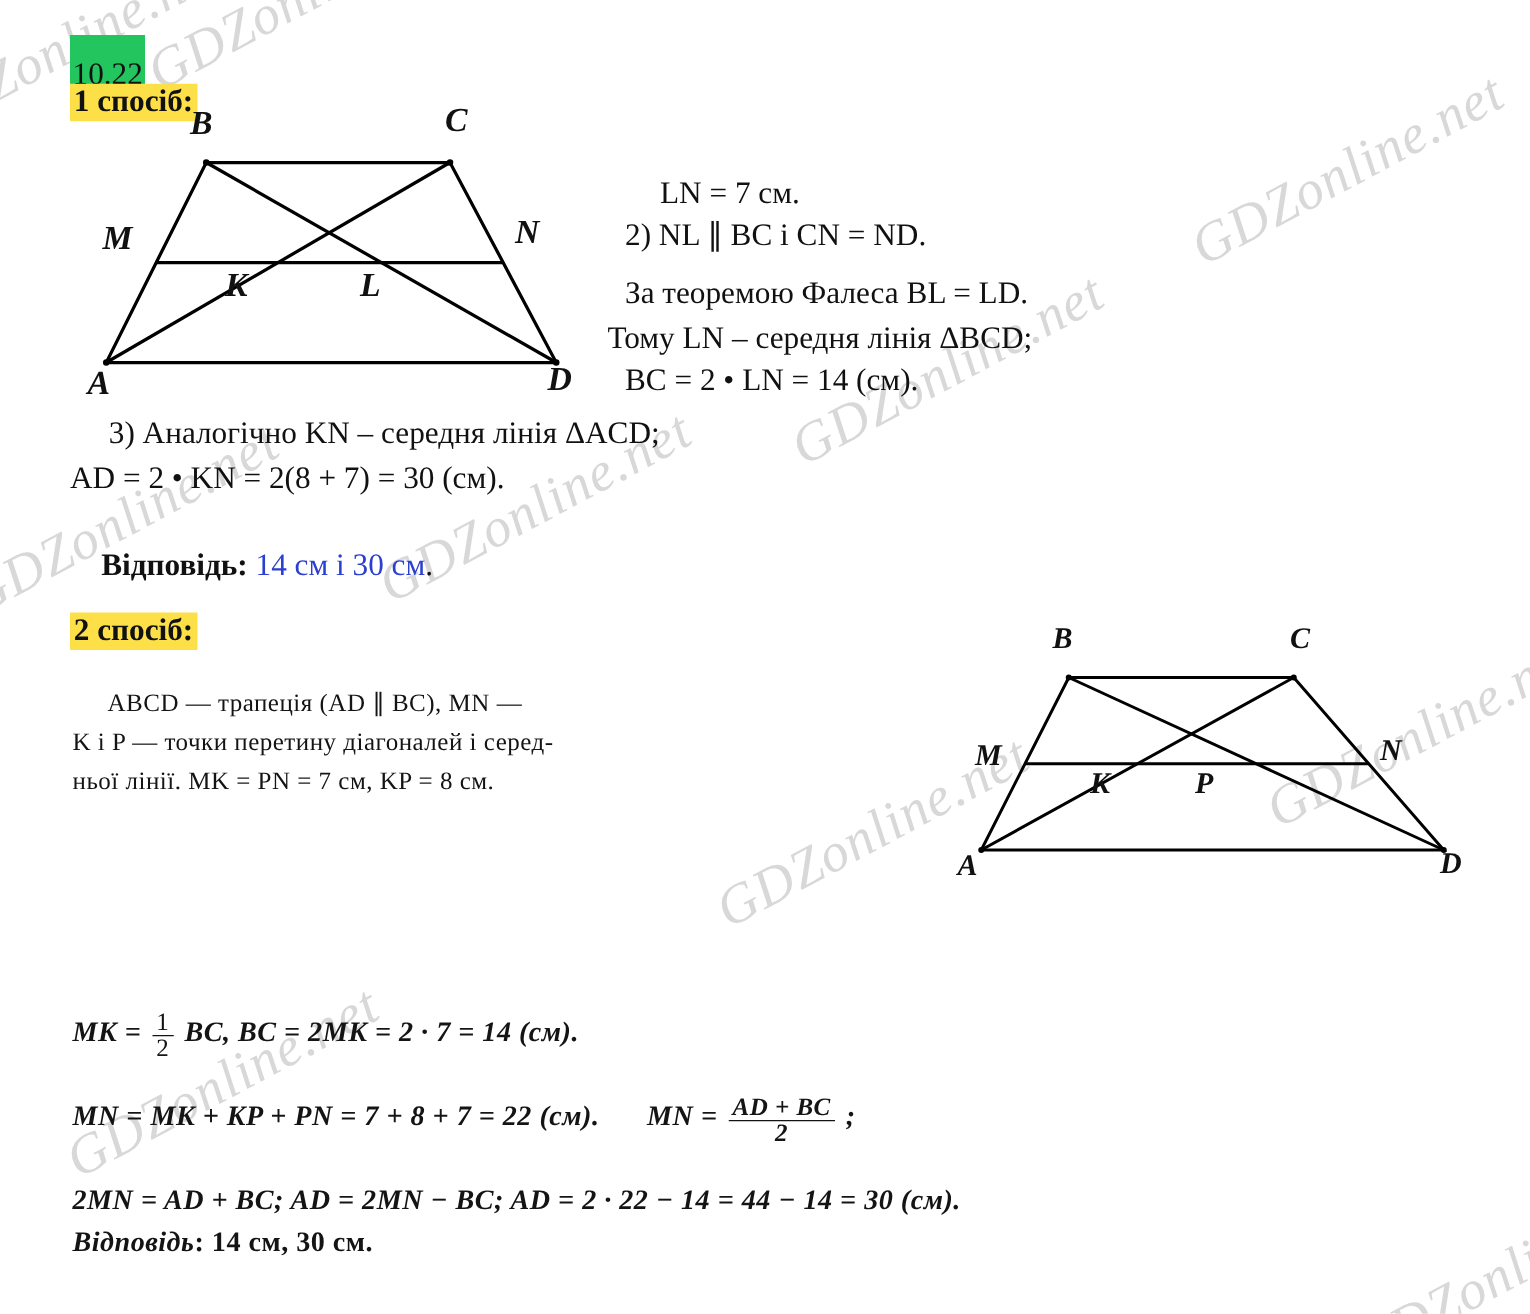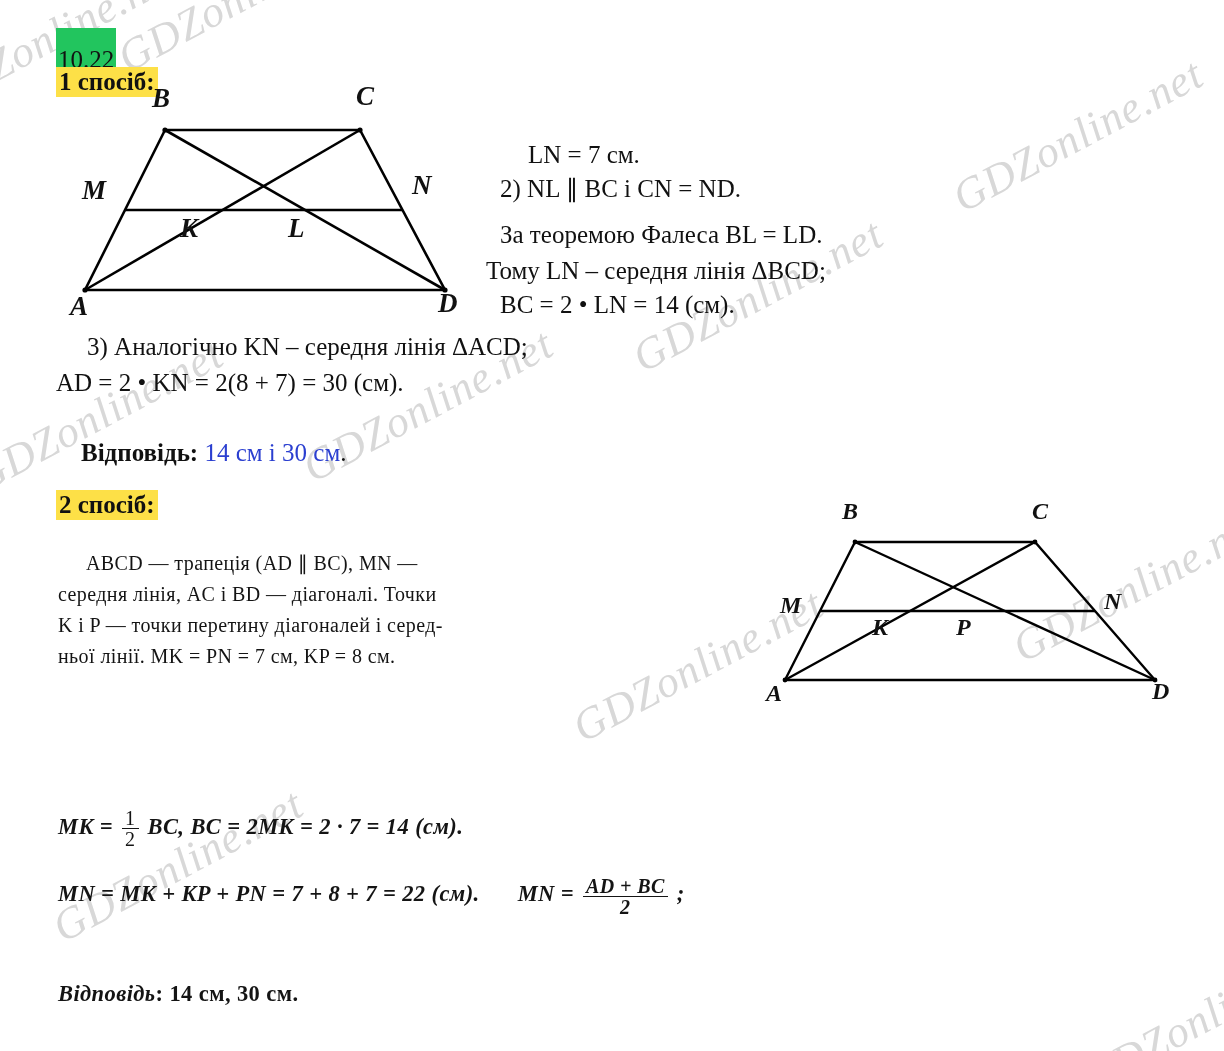--- a/index.html
+++ b/index.html
@@ -190,21 +190,20 @@
     <span class="lbl2" style="left:20px;top:72px;">M</span>
     <span class="lbl2" style="left:344px;top:68px;">N</span>
     <span class="lbl2" style="left:112px;top:94px;">K</span>
     <span class="lbl2" style="left:196px;top:94px;">P</span>
     <span class="lbl2" style="left:6px;top:160px;">A</span>
     <span class="lbl2" style="left:392px;top:158px;">D</span>
   </div>
 
   <div class="book">
     <div style="text-indent:28px;">ABCD — трапеція (AD ∥ BC), MN —</div>
-    <div>середня лінія, AC і BD — діагоналі. Точки</div>
     <div>K і P — точки перетину діагоналей і серед-</div>
     <div>ньої лінії. MK = PN = 7 см, KP = 8 см.</div>
   </div>
 
 
   <div class="bookwide r2">
     <span class="mono-i">MK =</span>
     <span class="frac">
       <span class="num">1</span>
       <span class="den">2</span>
@@ -216,18 +215,21 @@
     <span class="mono-i">MN = MK + KP + PN = 7 + 8 + 7 = 22 (см).</span>
     <span style="display:inline-block;width:26px;"></span>
     <span class="mono-i">MN =</span>
     <span class="frac" style="vertical-align:-13px;">
       <span class="num mono-i">AD + BC</span>
       <span class="den mono-i">2</span>
     </span>
     <span class="mono-i">;</span>
   </div>
 
+  <div class="bookwide r4">
+    <span class="mono-i">2MN = AD + BC; AD = 2MN − BC; AD = 2 · 22 − 14 = 44 − 14 = 30 (см).</span>
+  </div>
 
   <div class="bookwide r5">
     <span class="mono-i">Відповідь</span><span class="mono-i" style="font-style:normal;">: 14 см, 30 см.</span>
   </div>
 
 </div>
 
 </body></html>

